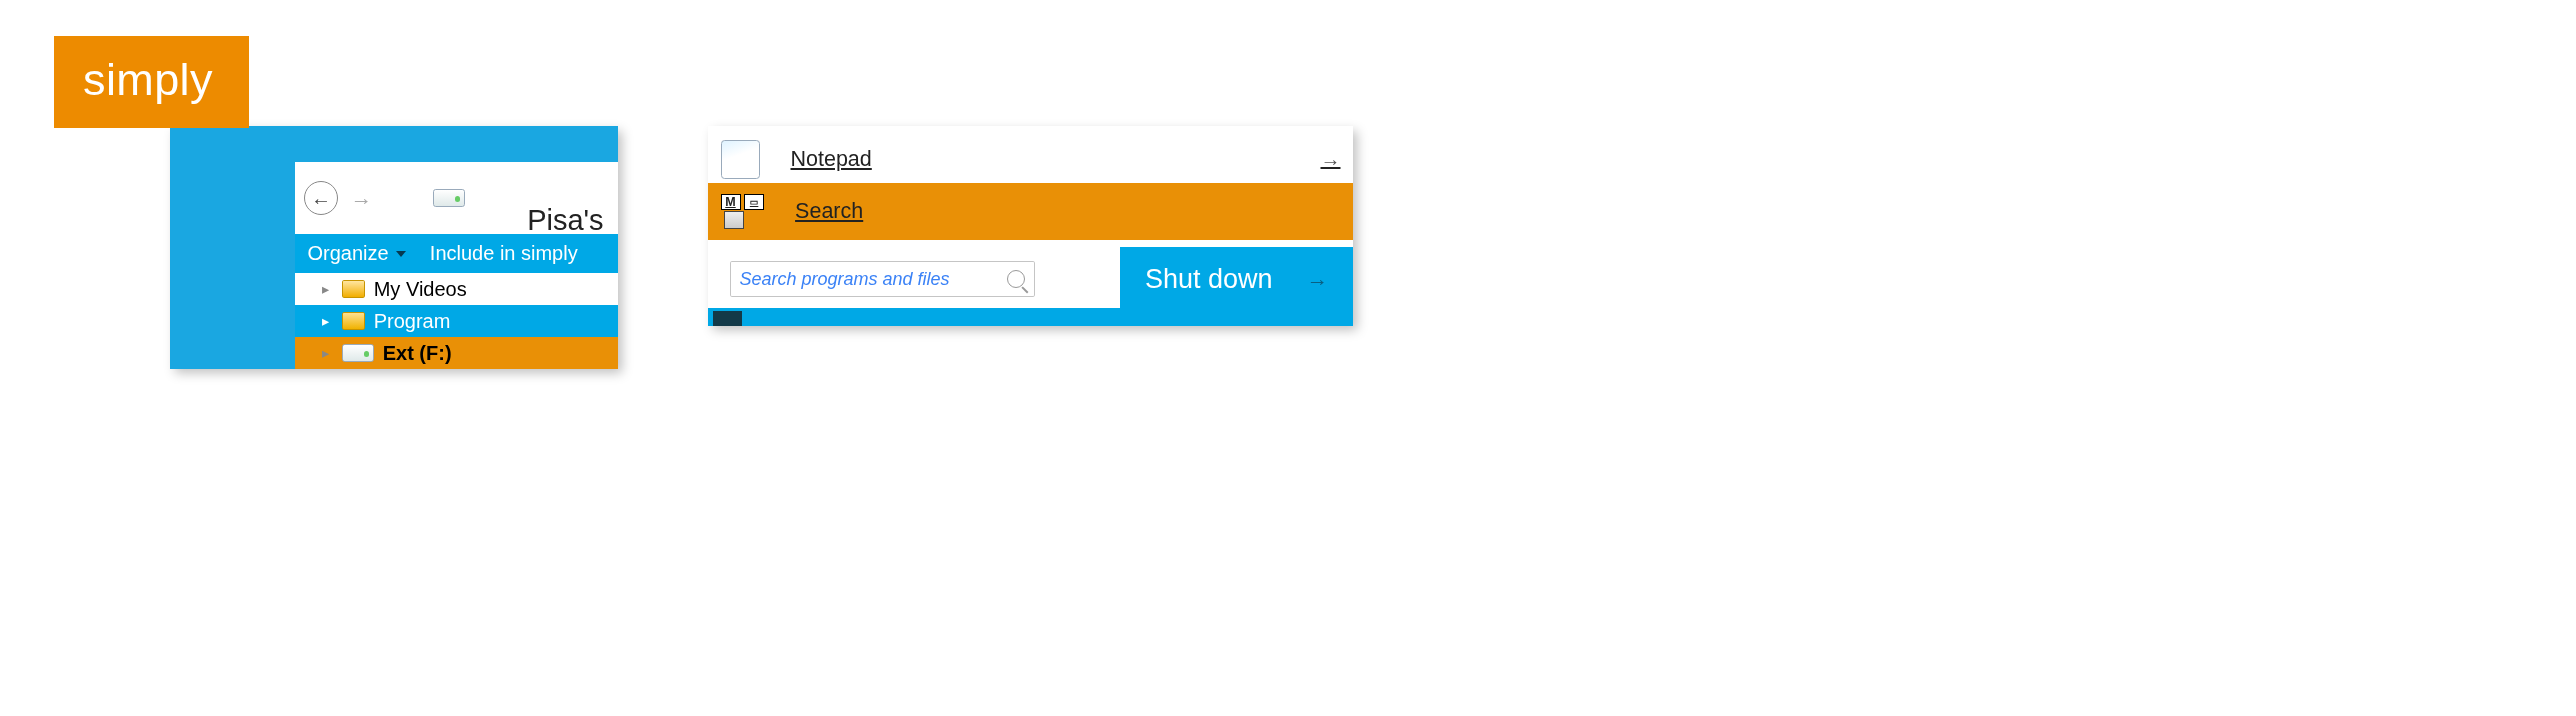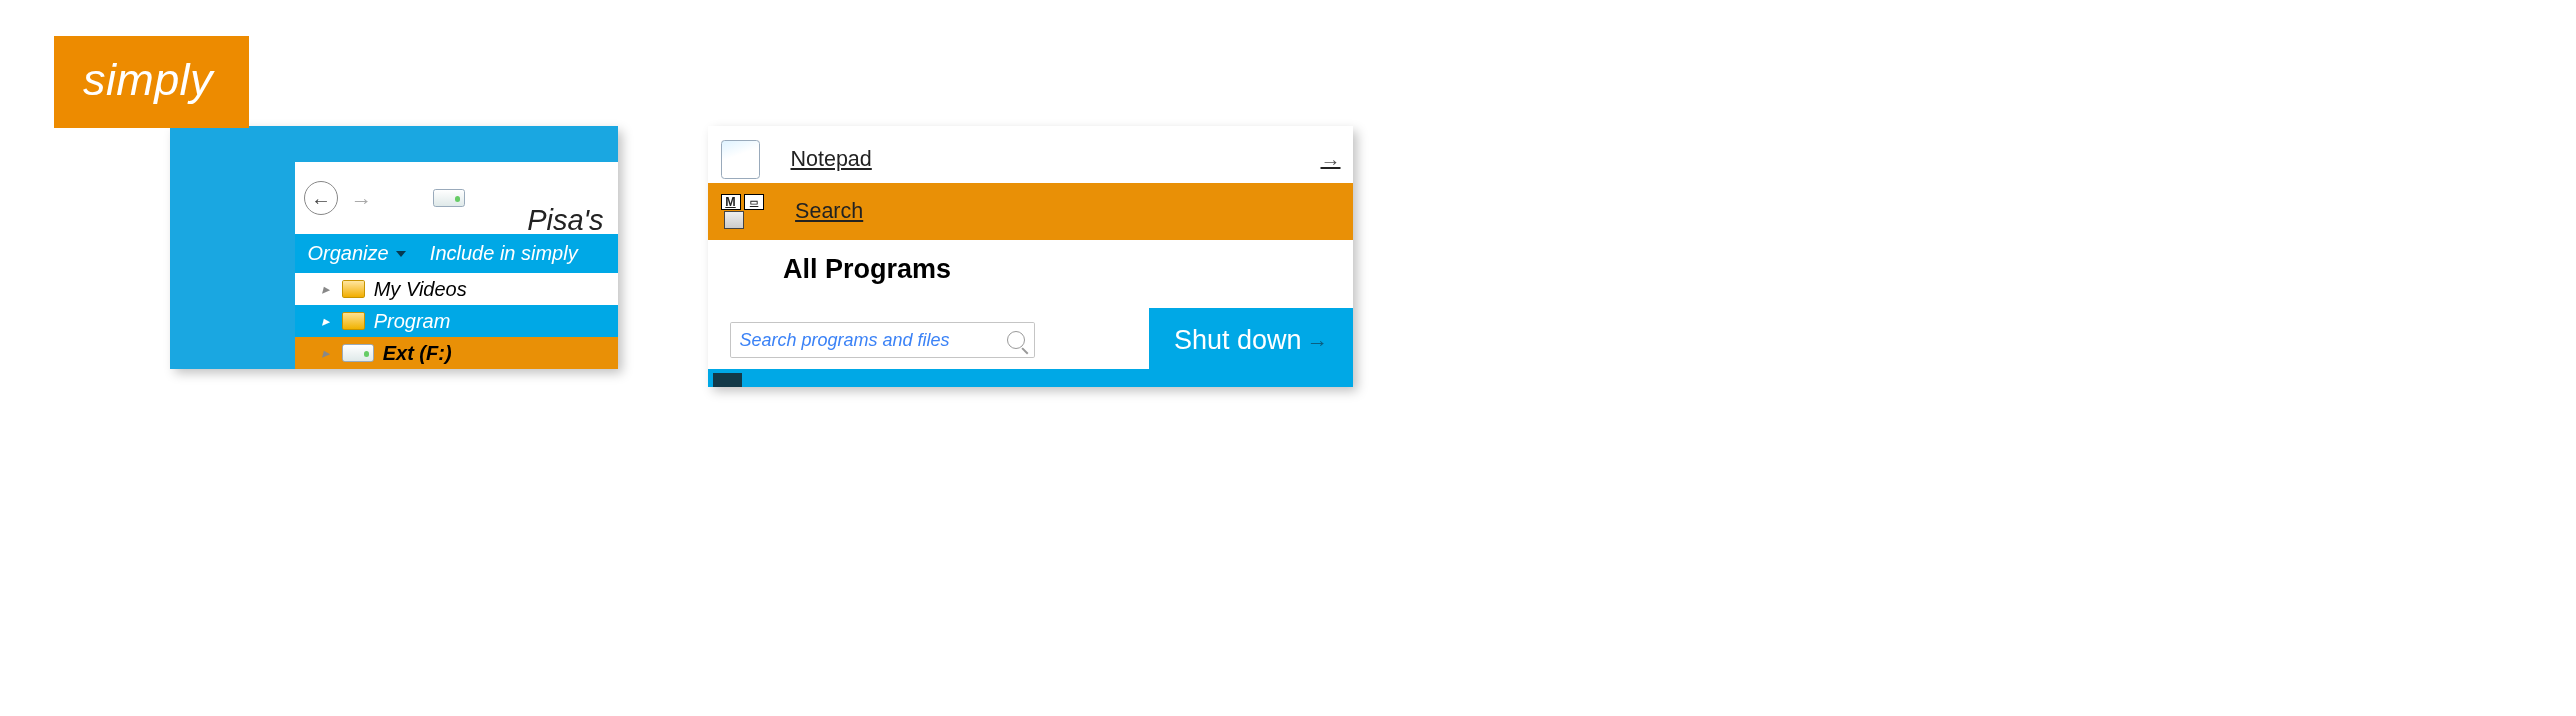--- a/index.html
+++ b/index.html
@@ -14,21 +14,20 @@
       display: flex;
       align-items: flex-start;
       padding: 36px 54px;
       gap: 81px;
     }
     
     .left-cluster {
       position: relative;
       width: 573px;
       height: 376px;
-      font-style: italic;
     }
     .badge {
       position: absolute;
       top: 0; left: 0;
       background: #ed8b00;
       color: #fff;
       font-size: 45px;
       font-weight: 300;
       padding: 18px 36px 21.5px 29px;
       z-index: 3;
@@ -164,21 +163,21 @@
       justify-content: space-between;
     }
     .mag {
       width:18px;height:18px;border:1.8px solid #999;border-radius:50%;
       position:relative;flex-shrink:0;
     }
     .mag::after{content:"";position:absolute;width:8px;height:1.8px;background:#999;bottom:-3.6px;right:-5.4px;transform:rotate(45deg);}
     .shutdown {
       background:#00a8e6;color:#fff;
       height:64px;
-      display:flex;align-items:center;gap:5px;
+      display:flex;align-items:center;gap:34px;
       font-size:27px;font-weight:300;
       padding:12px 25px;
       margin-left:auto;
     }
     .sd-arrow { font-size:21.5px;color:#0a5f82;}
     .sm-edge {
       height:18px;background:#00a8e6;
       margin-top:-3.6px;
       display:flex;align-items:flex-end;padding-left:5.4px;gap:3.6px;
     }
@@ -238,21 +237,20 @@
     <div class="sm-row mgr">
       <span class="mgr-icons">
         <span class="mk">
             <span class="mbox">M</span>
             <span class="mbox" style="font-size:9px">▭</span>
           </span>
         <span class="cube"></span>
       </span>
       <span>Search</span>
     </div>
-    <div class="sm-all">All Programs</div>
     <div class="sm-bottom">
       <div class="search-box">
         <span>Search programs and files</span>
         <span class="mag"></span>
       </div>
       <div class="shutdown">
         <span>Shut down</span>
         <span class="sd-arrow">→</span>
       </div>
     </div>

